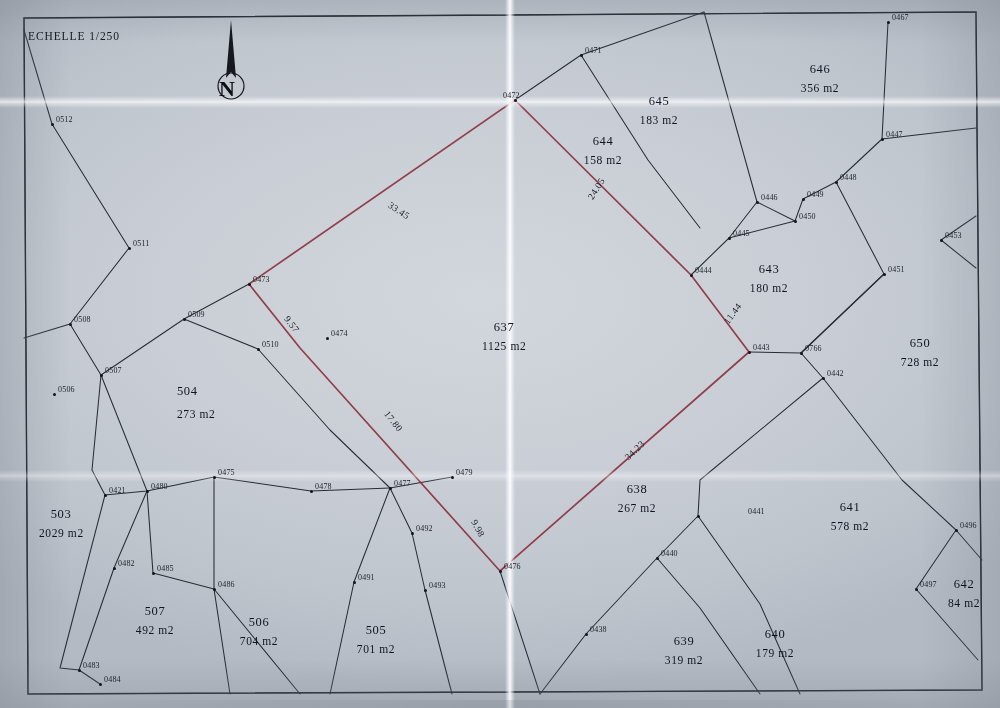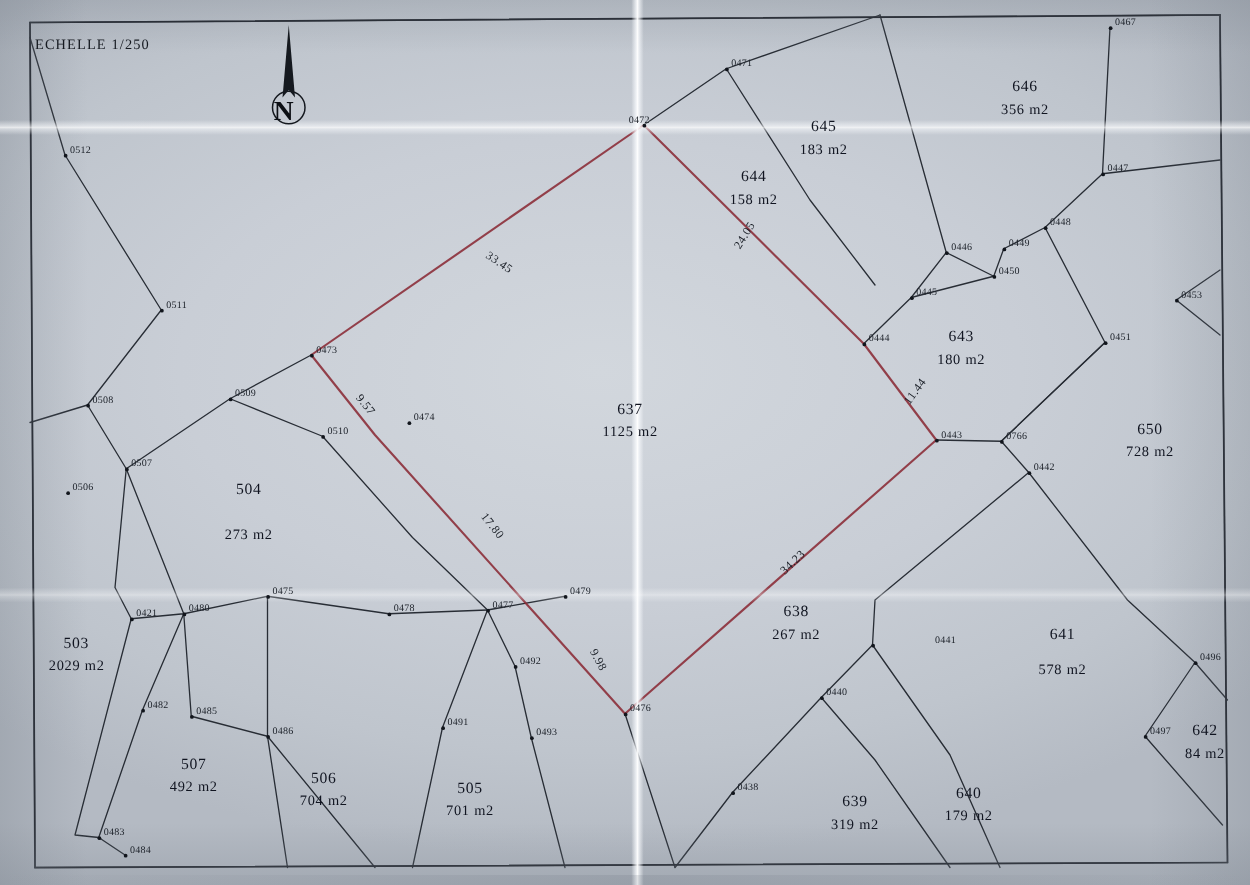--- a/index.html
+++ b/index.html
@@ -120,21 +120,21 @@
       <div class="lbl" style="left: 662px; top: 634px; text-align: center; width: 44px;">
         <div class="pnum">639</div>
         <div class="parea" style="margin-top: 5px; white-space: nowrap;">319 m2</div>
       </div>
       <div class="lbl" style="left: 753px; top: 627px; text-align: center; width: 44px;">
         <div class="pnum">640</div>
         <div class="parea" style="margin-top: 5px; white-space: nowrap;">179 m2</div>
       </div>
       <div class="lbl" style="left: 828px; top: 500px; text-align: center; width: 44px;">
         <div class="pnum">641</div>
-        <div class="parea" style="margin-top: 15px; white-space: nowrap;">578 m2</div>
+        <div class="parea" style="margin-top: 5px; white-space: nowrap;">578 m2</div>
       </div>
       <div class="lbl" style="left: 942px; top: 577px; text-align: center; width: 44px;">
         <div class="pnum">642</div>
         <div class="parea" style="margin-top: 5px; white-space: nowrap;">84 m2</div>
       </div>
       <div class="lbl" style="left: 747px; top: 262px; text-align: center; width: 44px;">
         <div class="pnum">643</div>
         <div class="parea" style="margin-top: 5px; white-space: nowrap;">180 m2</div>
       </div>
       <div class="lbl" style="left: 581px; top: 134px; text-align: center; width: 44px;">
@@ -150,23 +150,23 @@
         <div class="parea" style="margin-top: 5px; white-space: nowrap;">356 m2</div>
       </div>
       <div class="lbl" style="left: 898px; top: 336px; text-align: center; width: 44px;">
         <div class="pnum">650</div>
         <div class="parea" style="margin-top: 5px; white-space: nowrap;">728 m2</div>
       </div>
       <div class="lbl" style="left: 39px; top: 507px; text-align: center; width: 44px;">
         <div class="pnum">503</div>
         <div class="parea" style="margin-top: 5px; white-space: nowrap;">2029 m2</div>
       </div>
-      <div class="lbl" style="left: 177px; top: 384px; text-align: center; width: 44px;">
+      <div class="lbl" style="left: 177px; top: 384px; width: 44px;">
         <div class="pnum">504</div>
-        <div class="parea" style="margin-top: 23px; white-space: nowrap;">273 m2</div>
+        <div class="parea" style="margin-top: 9px; white-space: nowrap;">273 m2</div>
       </div>
       <div class="lbl" style="left: 354px; top: 623px; text-align: center; width: 44px;">
         <div class="pnum">505</div>
         <div class="parea" style="margin-top: 5px; white-space: nowrap;">701 m2</div>
       </div>
       <div class="lbl" style="left: 237px; top: 615px; text-align: center; width: 44px;">
         <div class="pnum">506</div>
         <div class="parea" style="margin-top: 5px; white-space: nowrap;">704 m2</div>
       </div>
       <div class="lbl" style="left: 133px; top: 604px; text-align: center; width: 44px;">

